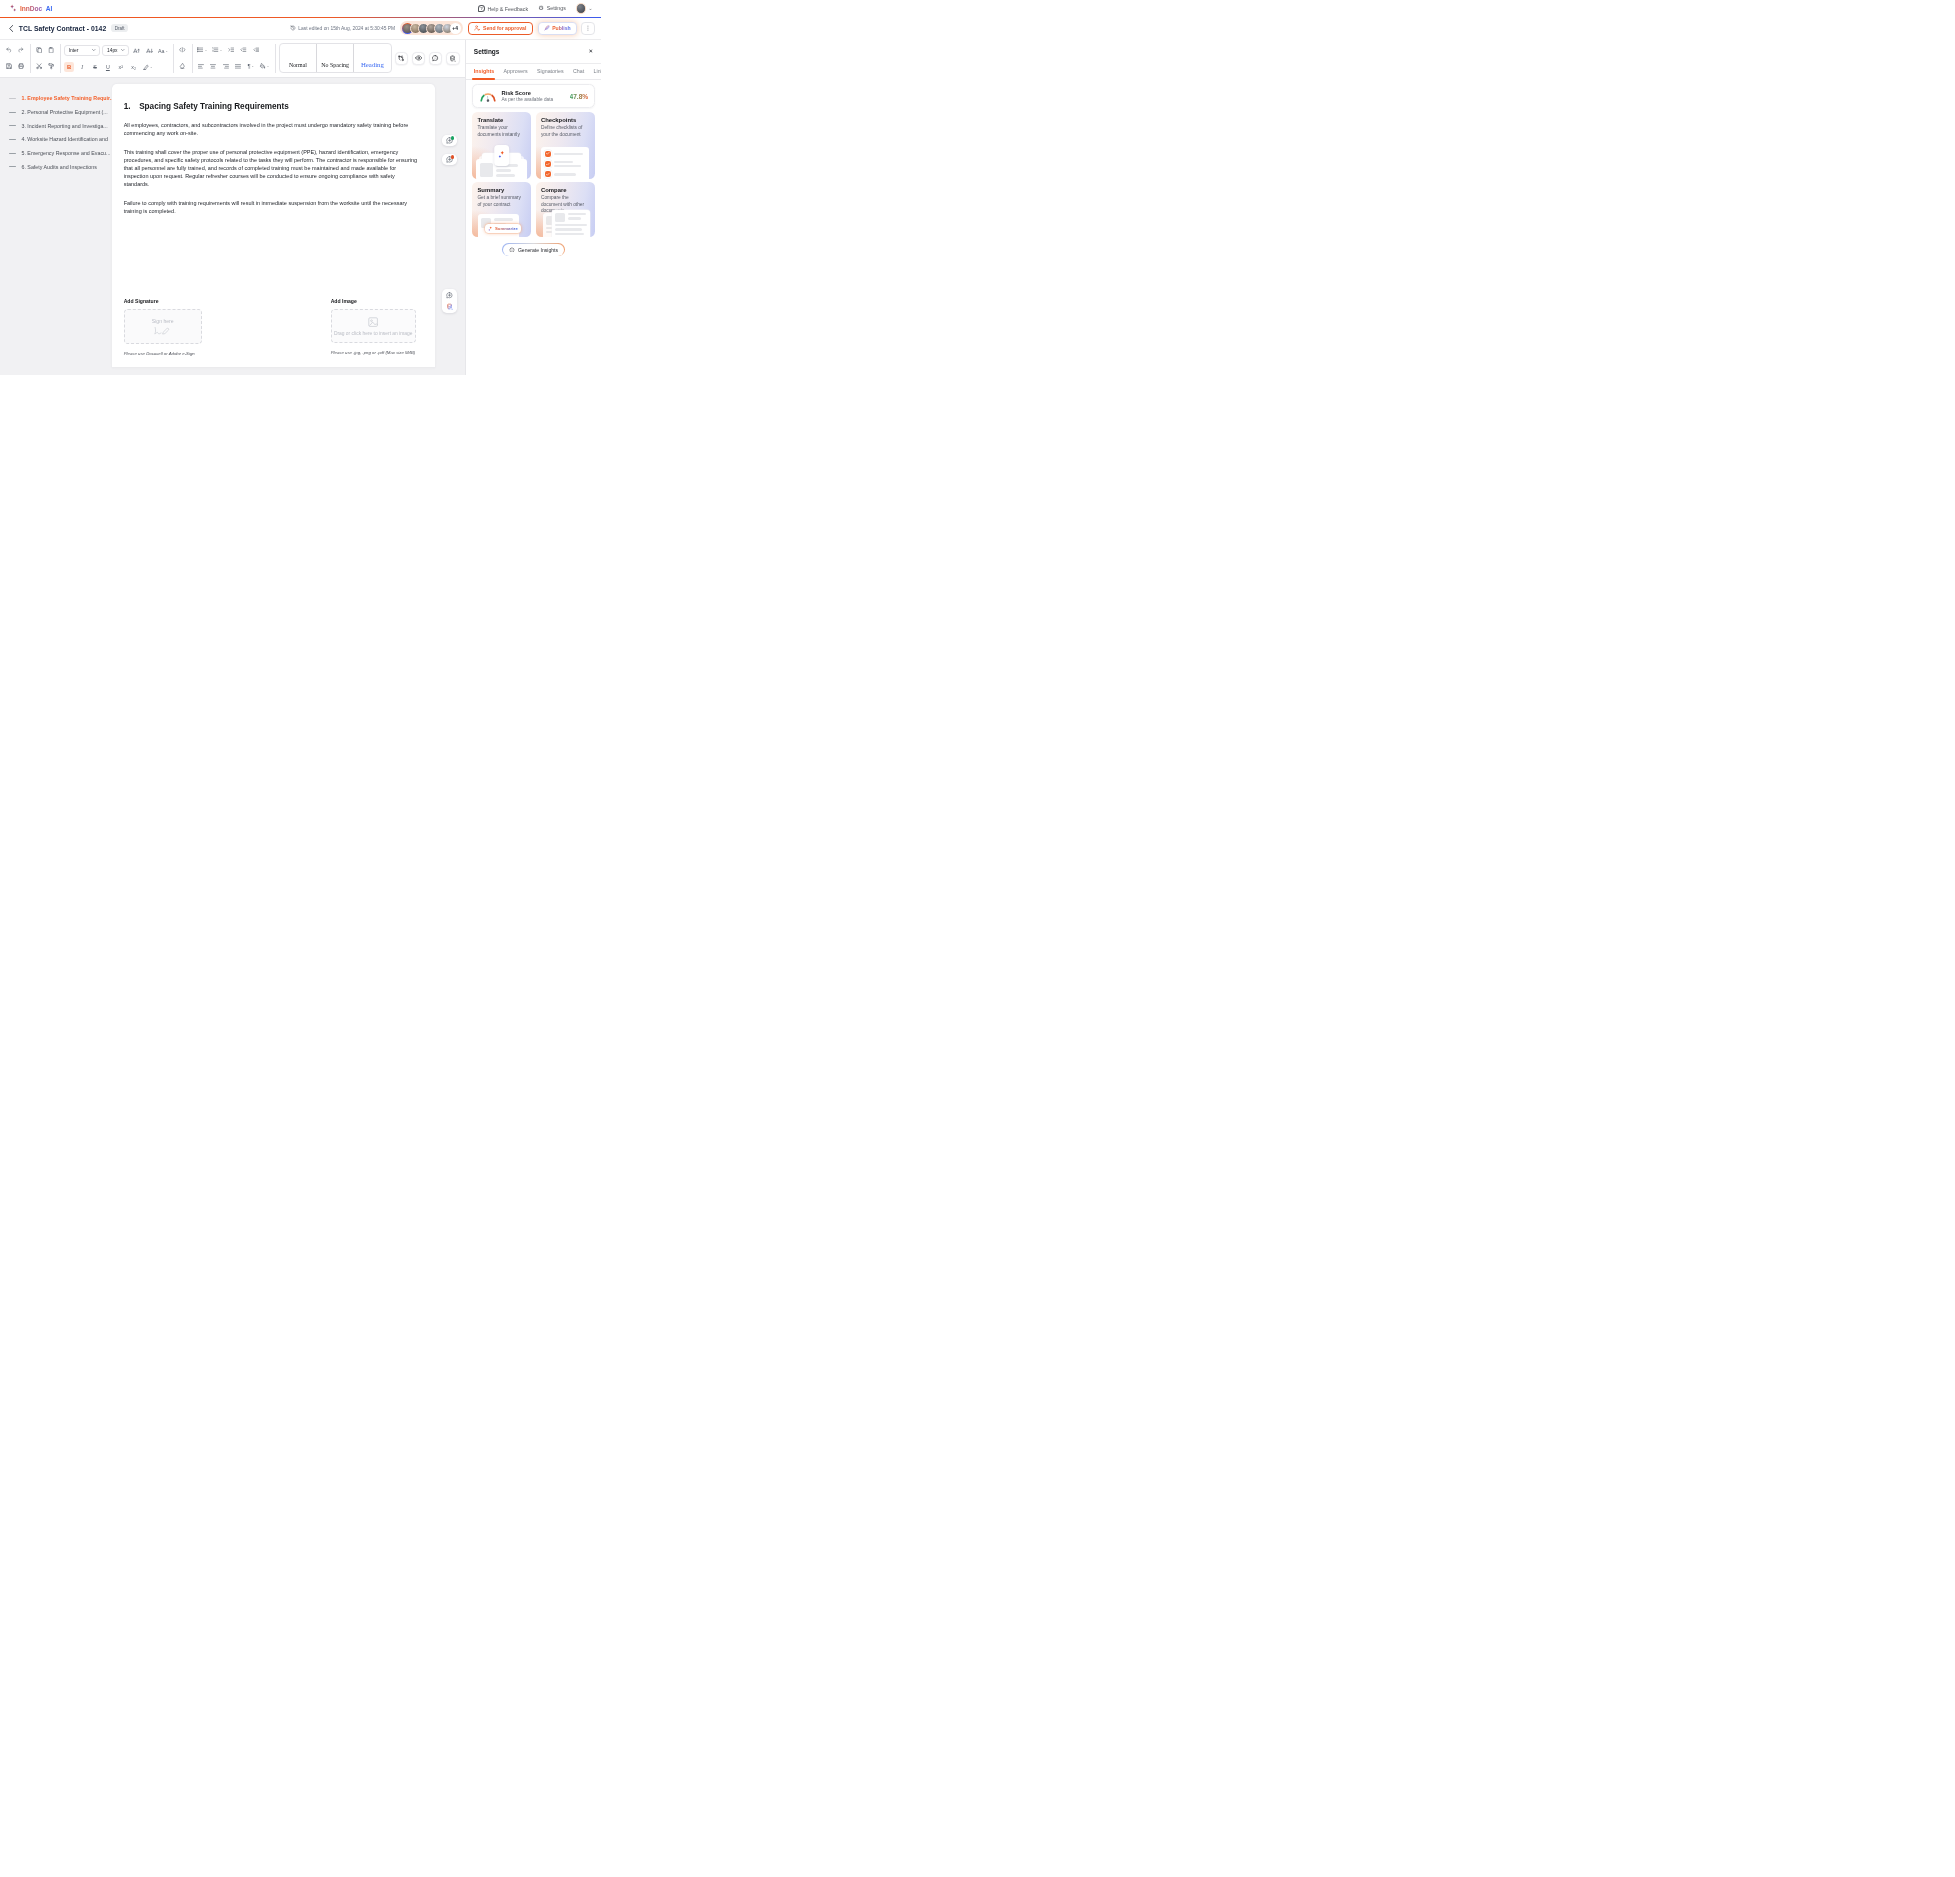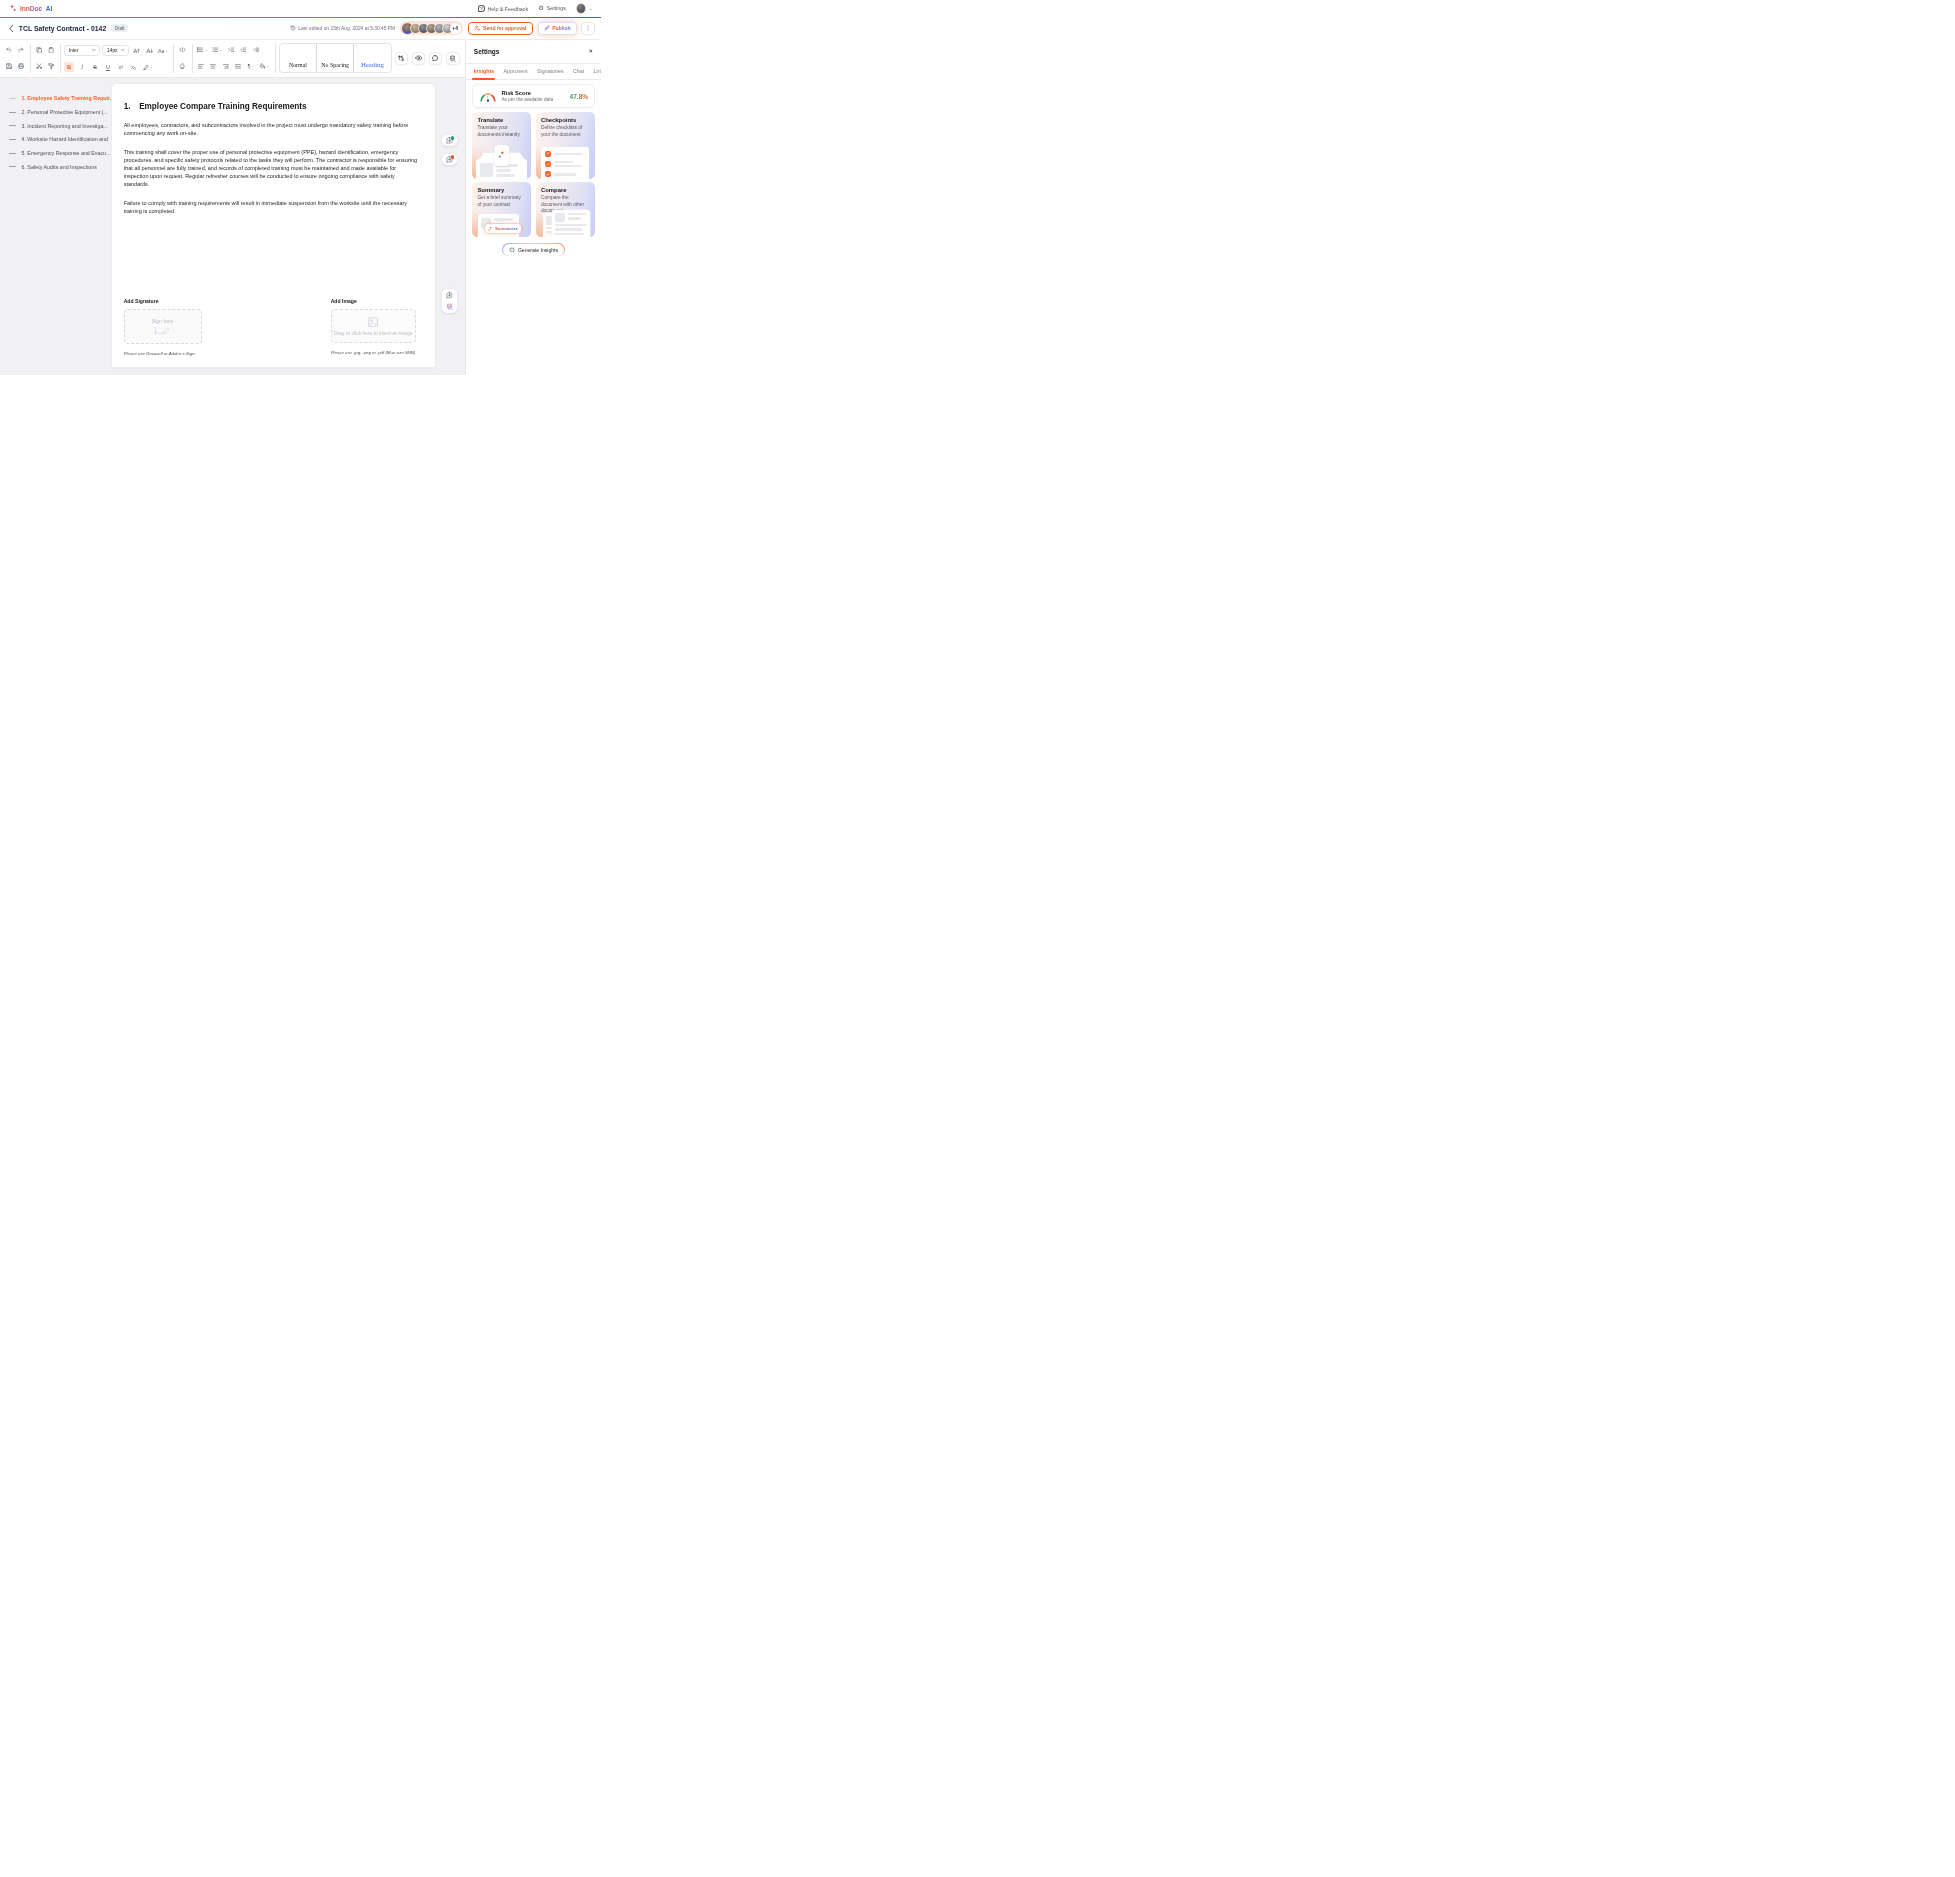--- a/index.html
+++ b/index.html
@@ -547,21 +547,21 @@
           </div>
         <div class="toc-item">
             <span class="toc-dash"></span>
             <span class="toc-label">6. Safety Audits and Inspections</span>
           </div>
       </nav>
 
       <div class="page">
         <h1 class="doc-h1">
           <span class="num">1.</span>
-          <span>Employee Compare Training Requirements</span>
+          <span>Spacing Safety Training Requirements</span>
         </h1>
         <div class="doc-body">
           <p>All employees, contractors, and subcontractors involved in the project must undergo mandatory safety training before commencing any work on-site.</p>
           <p>This training shall cover the proper use of personal protective equipment (PPE), hazard identification, emergency procedures, and specific safety protocols related to the tasks they will perform. The contractor is responsible for ensuring that all personnel are fully trained, and records of completed training must be maintained and made available for inspection upon request. Regular refresher courses will be conducted to ensure ongoing compliance with safety standards.</p>
           <p>Failure to comply with training requirements will result in immediate suspension from the worksite until the necessary training is completed.</p>
         </div>
 
         <div class="attach-row">
           <div class="attach-block">
             <span class="attach-label">Add Signature</span>

